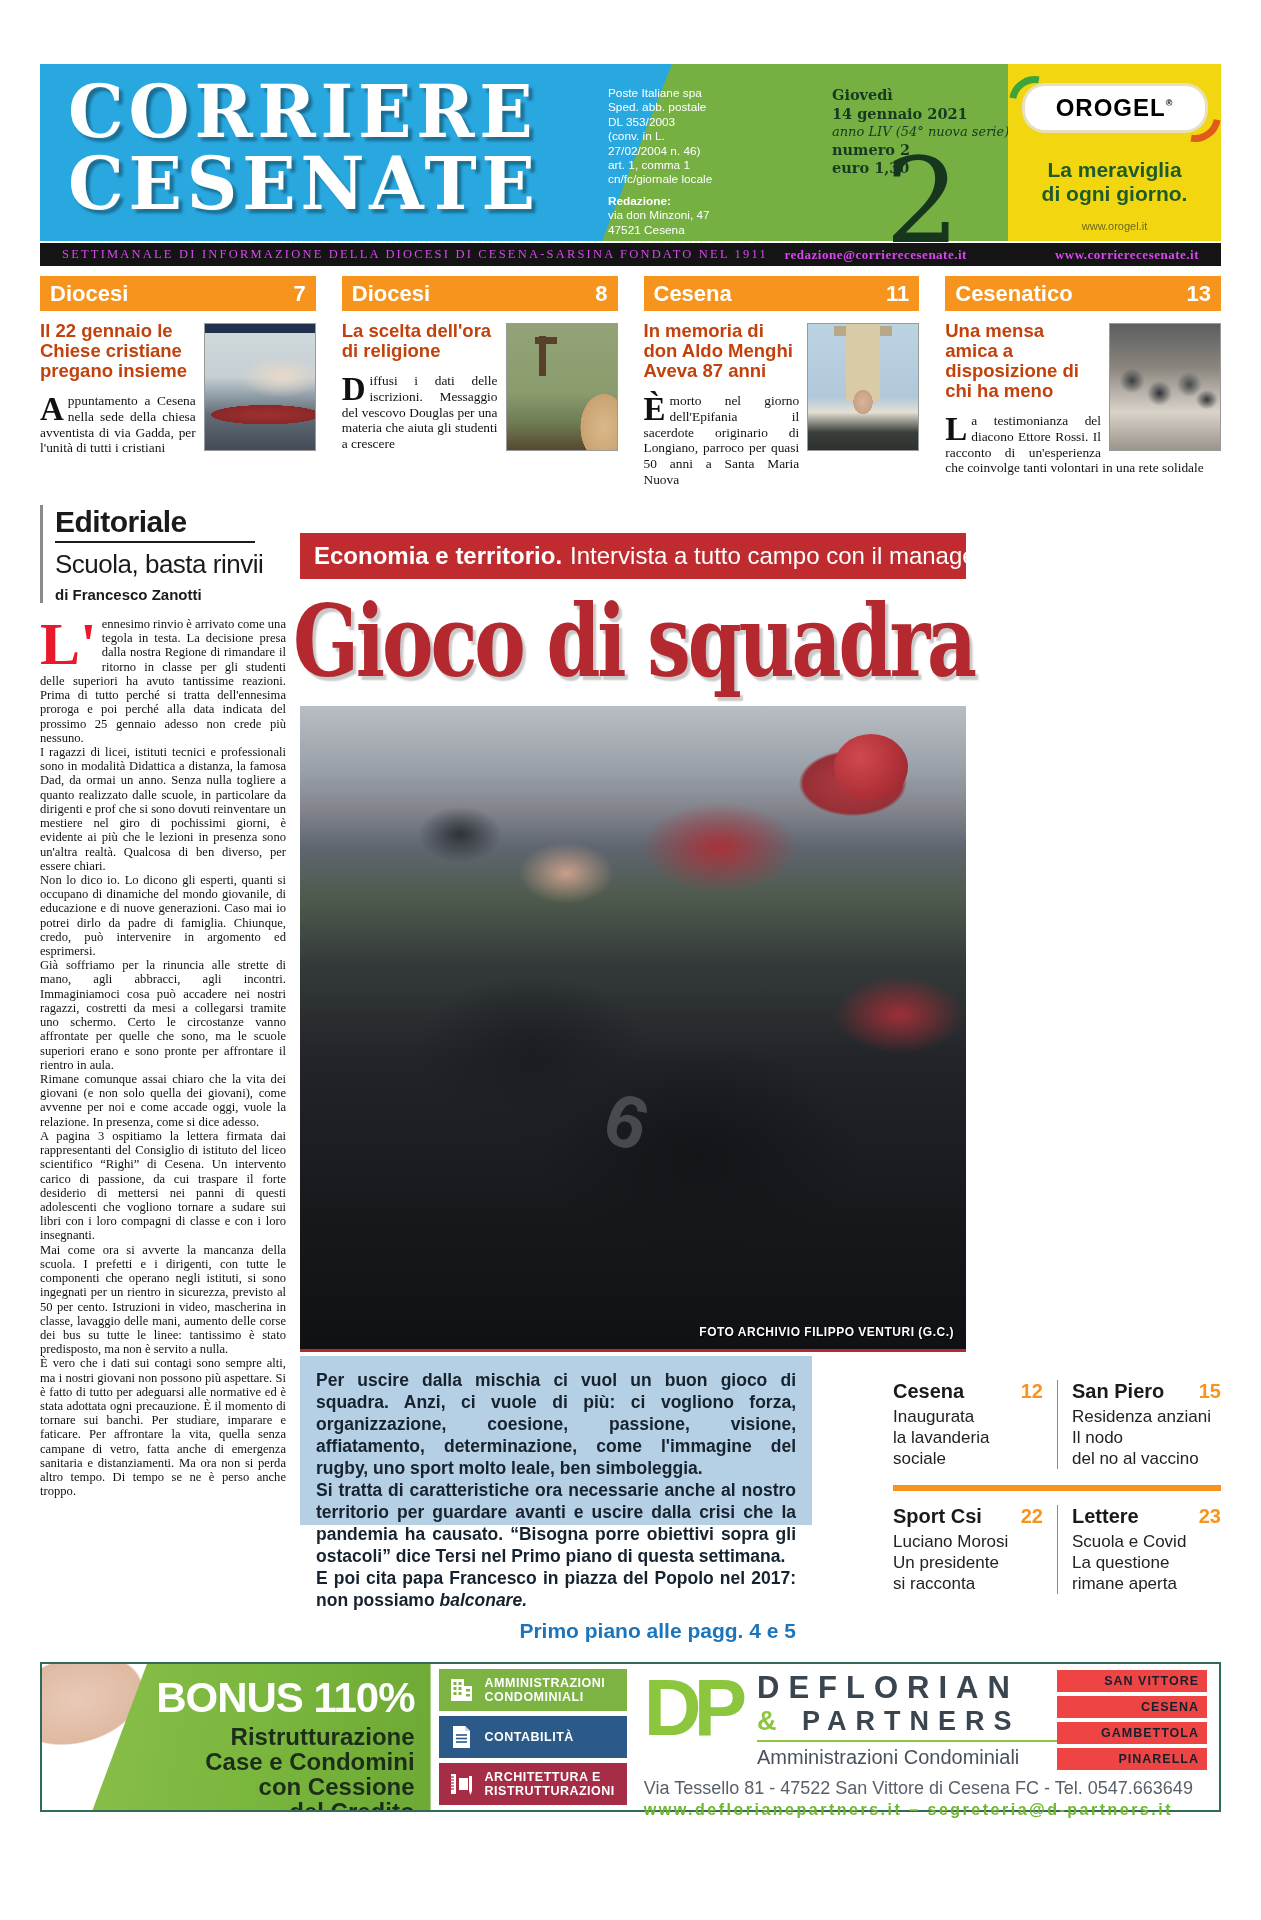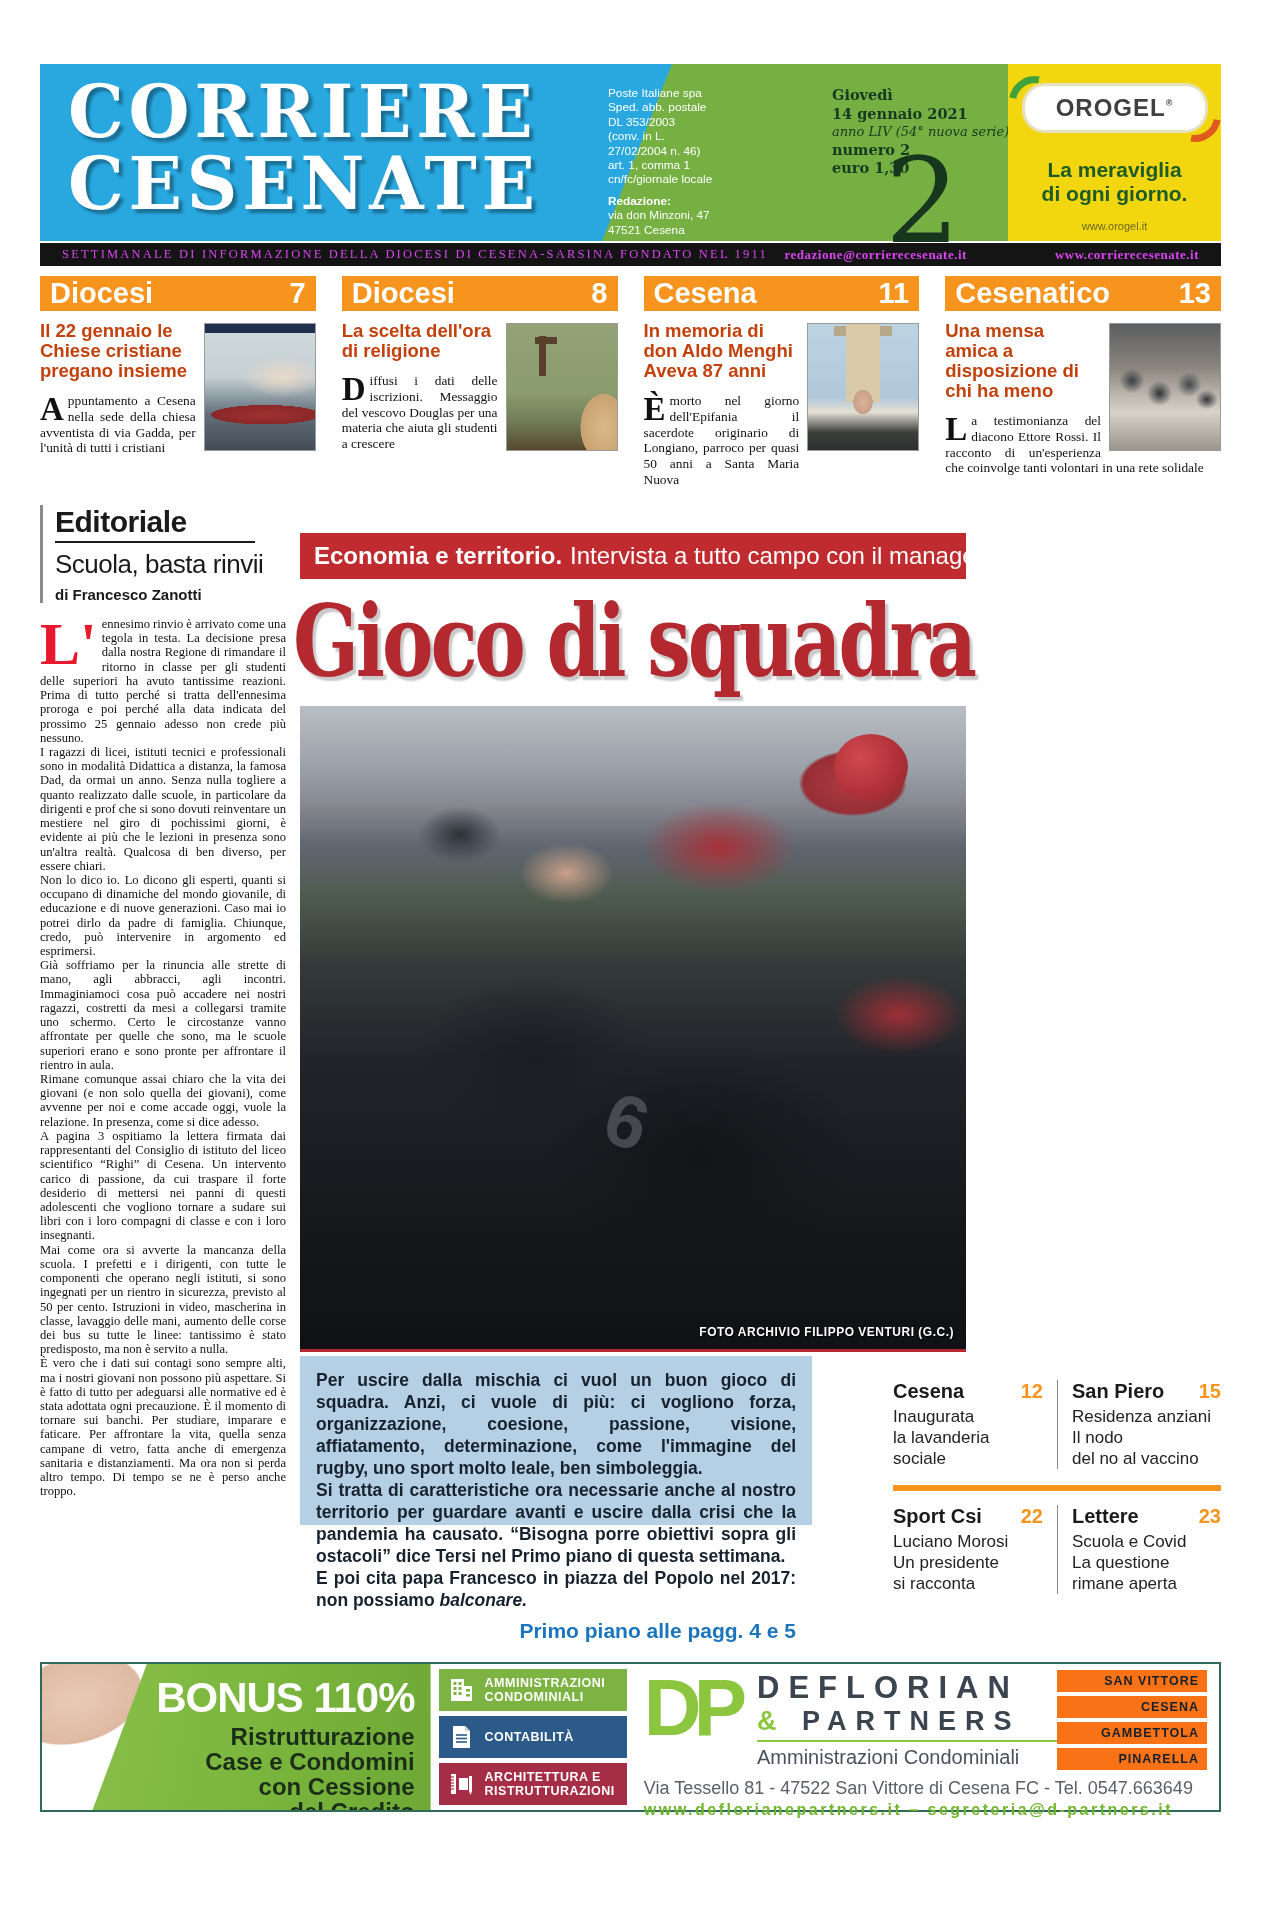--- a/index.html
+++ b/index.html
@@ -44,21 +44,21 @@
     font-family:"DejaVu Serif", serif; font-size:118px; line-height:1; font-weight:400;
   }
   .orogel {
     position:absolute; left:968px; top:0; width:213px; height:100%;
     background:#f2d60f; text-align:center;
   }
   .orogel-pill {
     position:relative; margin:22px auto 0; width:180px; height:44px; background:#fff;
     border-radius:20px; box-shadow:0 0 0 3px #e6e0c0;
     display:flex; align-items:center; justify-content:center;
-    color:#404040; font-weight:bold; font-size:24px; letter-spacing:1px;
+    color:#000000; font-weight:bold; font-size:24px; letter-spacing:1px;
   }
   .orogel-pill sup { font-size:9px; margin-top:-10px; }
   .swoosh-g { position:absolute; left:-16px; top:-10px; width:52px; height:52px;
     border:7px solid transparent; border-top-color:#3fa33c; border-radius:50%;
     transform:rotate(-35deg); }
   .swoosh-o { position:absolute; right:-16px; bottom:-12px; width:52px; height:52px;
     border:7px solid transparent; border-bottom-color:#e05a1e; border-radius:50%;
     transform:rotate(-35deg); }
   .orogel-slogan { margin-top:28px; color:#1d5c28; font-weight:bold; font-size:21px; line-height:1.15; }
   .orogel-url { margin-top:14px; color:#6a6a20; font-size:11px; }
@@ -71,21 +71,21 @@
   }
   #tagline-bar .spacer { flex:1; }
   #tagline-bar .right { letter-spacing:0.5px; font-size:13px; font-weight:bold; }
   #tagline-bar .right + .right { margin-left:88px; }
 
   
   #teasers { position:absolute; left:40px; top:276px; width:1181px; display:flex; gap:26px; }
   .teaser { flex:1; min-width:0; }
   .teaser-bar {
     height:35px; background:#f7941d; color:#fff; display:flex; align-items:center;
-    justify-content:space-between; padding:0 10px; font-weight:bold; font-size:29px;
+    justify-content:space-between; padding:0 10px; font-weight:bold; font-size:22px;
   }
   .teaser-photo {
     float:right; width:112px; height:128px; margin:2px 0 6px 8px;
     border:1px solid #9a9a9a;
   }
   .teaser h3 { font-size:18.5px; line-height:1.08; font-weight:bold; color:#c2410c; }
   .teaser-content { margin-top:10px; }
   .teaser-body {
     margin-top:12px; font-family:"Liberation Serif", serif; font-size:13.4px;
     line-height:1.18; text-align:justify; color:#111;
@@ -219,21 +219,21 @@
   .dp-top { display:flex; align-items:flex-start; }
   .dp-logo { font-size:80px; font-weight:800; color:#8cc63e; letter-spacing:-8px; line-height:0.95;
     margin-right:18px; }
   .dp-names { flex:1; }
   .dp-name { font-size:31px; color:#3a4550; letter-spacing:9px; font-weight:600; }
   .dp-partners { font-size:27px; color:#3a4550; letter-spacing:9px; font-weight:600; }
   .dp-partners .amp { color:#8cc63e; }
   .dp-underline { height:2px; background:#8cc63e; width:300px; margin:3px 0 4px; }
   .dp-sub { font-size:20px; color:#49525c; }
   .dp-tabs { width:150px; display:flex; flex-direction:column; gap:4px; }
-  .dp-tab { background:#f97316; color:#16202c; font-weight:bold; font-size:12.5px;
+  .dp-tab { background:#ef4444; color:#16202c; font-weight:bold; font-size:12.5px;
     letter-spacing:1px; text-align:right; padding:4px 8px; }
   .dp-hr { height:2px; background:#8cc63e; margin:4px 0 4px; }
   .dp-address { font-size:18px; color:#5a6068; }
   .dp-web { font-size:16px; color:#6fb52d; font-weight:bold; letter-spacing:2.5px; margin-top:2px; }
 </style>
 </head>
 <body>
 
 <div id="page">
 

